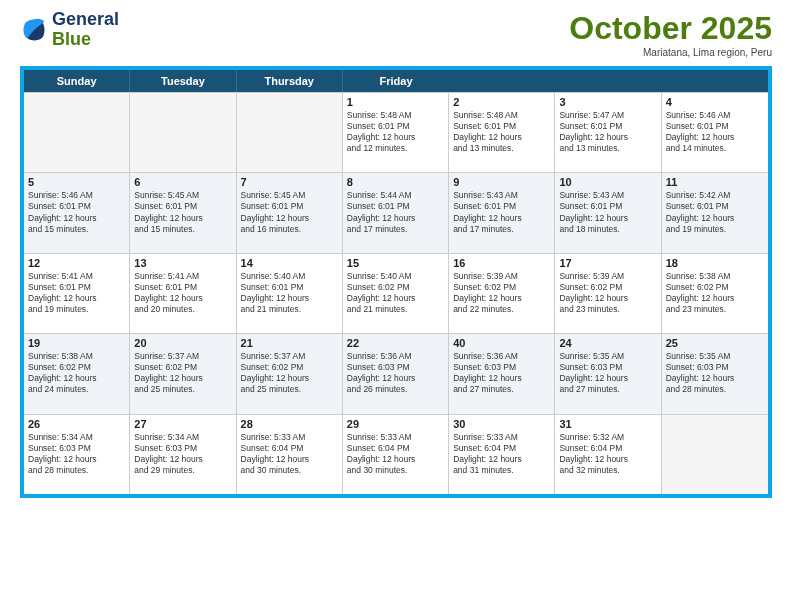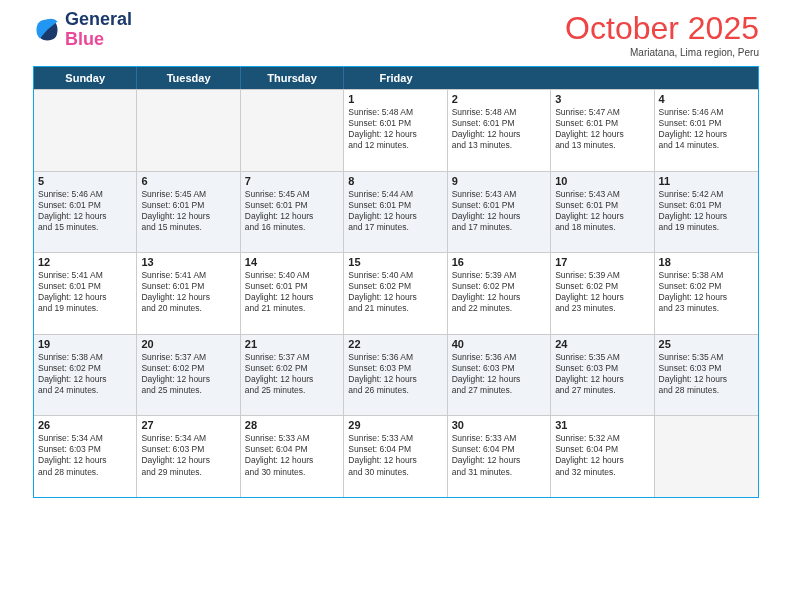--- a/index.html
+++ b/index.html
@@ -6,64 +6,64 @@
     body {
       font-family: Arial, sans-serif;
       background: #fff;
       width: 792px;
       height: 612px;
       overflow: hidden;
     }
     .page {
       width: 792px;
       height: 508px;
-      padding: 10px 33px;
+      padding: 10px 20px;
       display: flex;
       flex-direction: column;
       justify-content: flex-end;
     }
     .header {
       display: flex;
       justify-content: space-between;
       align-items: flex-start;
       margin-bottom: 8px;
     }
     .logo {
       display: flex;
       align-items: center;
     }
     .logo-text {
       font-size: 18px;
       font-weight: bold;
       color: #1a3a6b;
       line-height: 1.1;
     }
-    .logo-blue { color: #ec4899; }
+    .logo-blue { color: #4d7c0f; }
     .logo-icon {
       width: 28px;
       height: 28px;
       margin-right: 4px;
     }
     .title-block {
       text-align: right;
     }
     .main-title {
       font-size: 32px;
-      font-weight: normal;
-      color: #ef4444;
+      font-weight: bold;
+      color: #4d7c0f;
     }
     .subtitle {
       font-size: 10px;
       color: #444;
     }
     .calendar {
       flex: 1;
       display: flex;
       flex-direction: column;
-      border: 1px solid #0ea5e9;
+      border: 4px solid #0ea5e9;
     }
     .cal-header {
       display: grid;
       grid-template-columns: repeat(7, 1fr);
       background: #1a5276;
     }
     .cal-header-cell {
       color: #fff;
       text-align: center;
       font-size: 11px;

